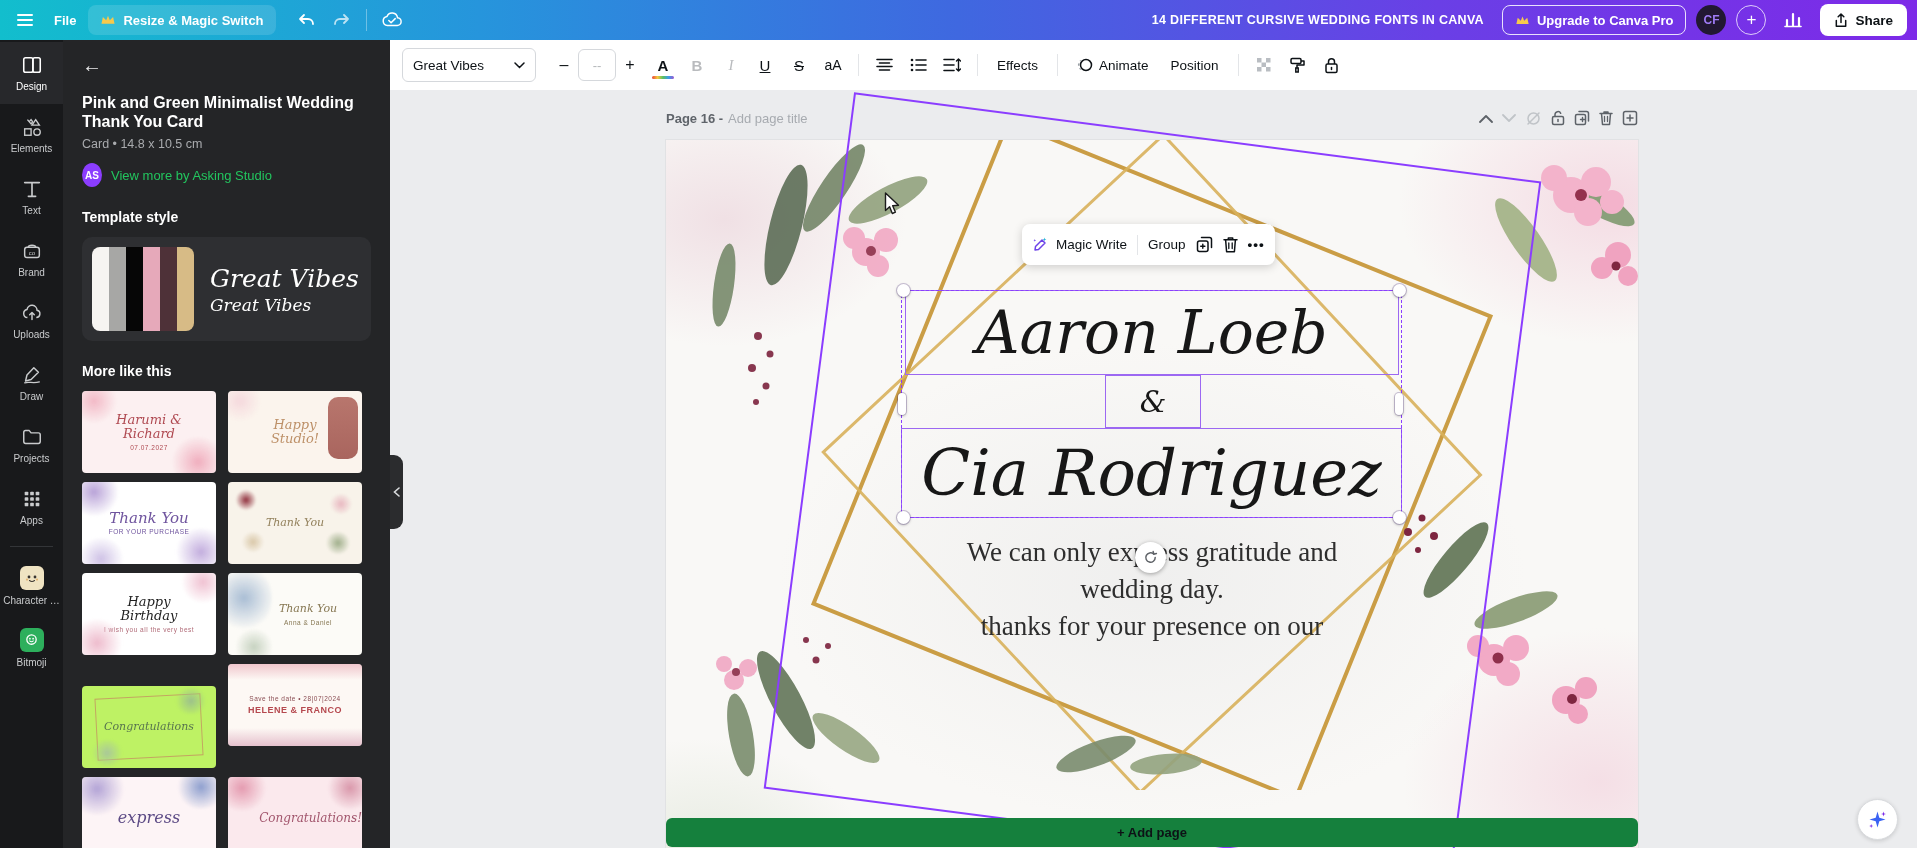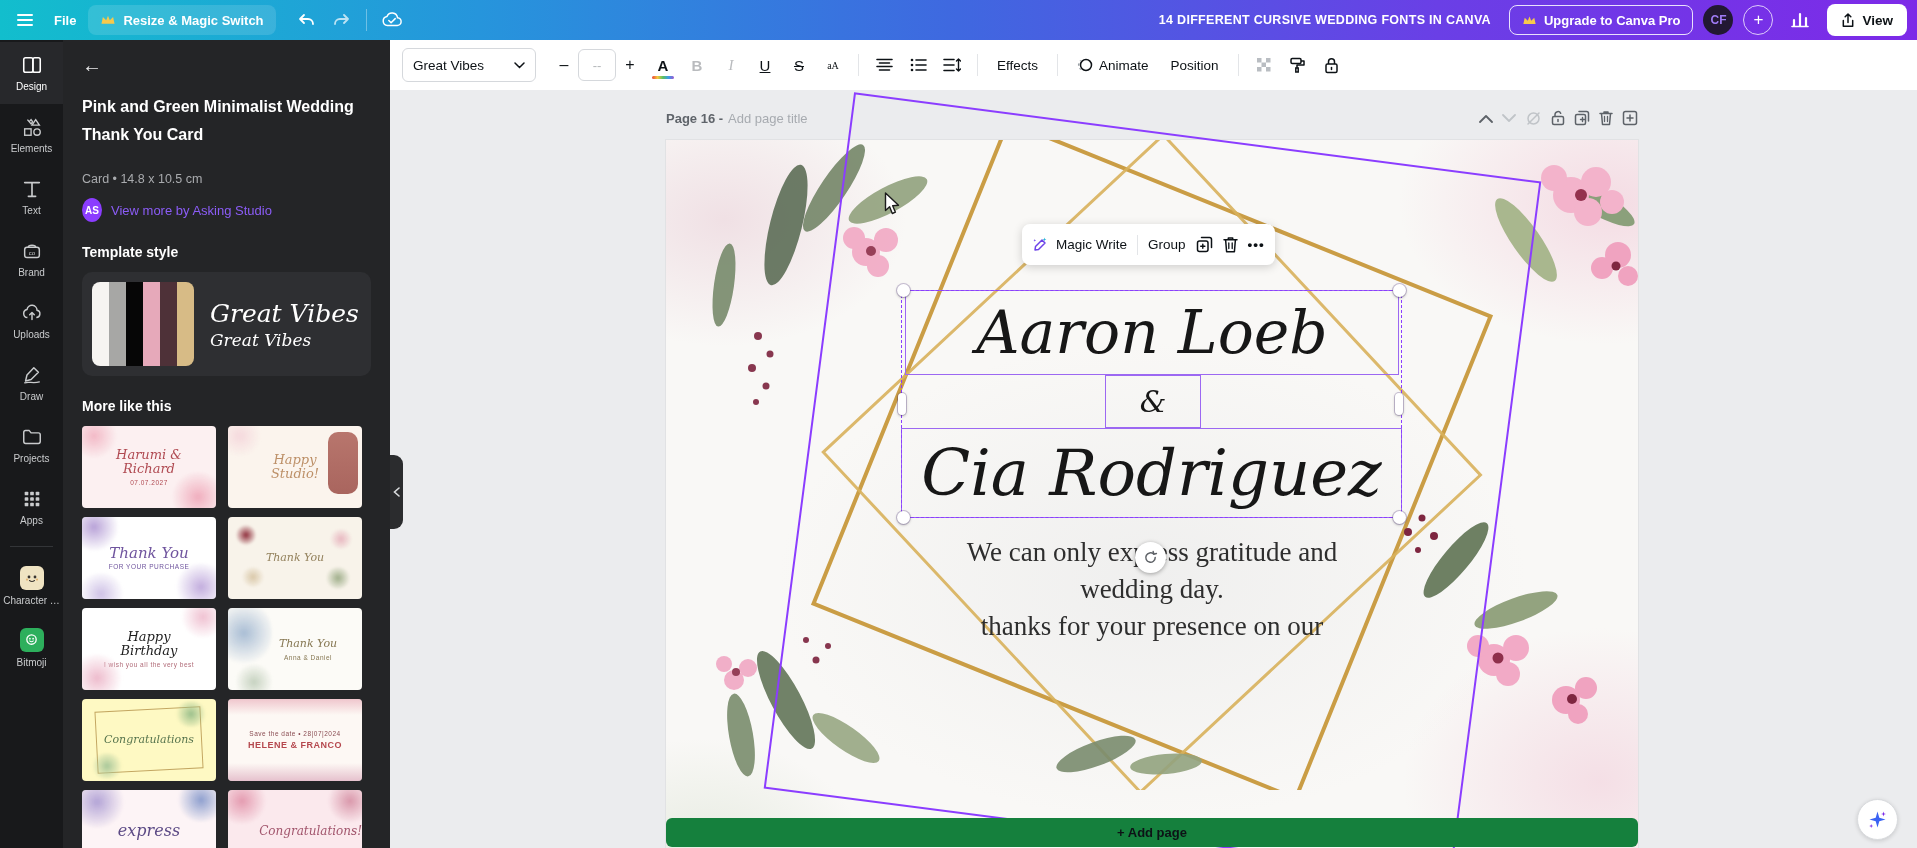--- a/index.html
+++ b/index.html
@@ -27,25 +27,25 @@
   .rail { width:63px; flex:0 0 63px; background:#18191b; display:flex; flex-direction:column; padding-top:2px; }
   .rail-item { height:62px; display:flex; flex-direction:column; align-items:center; justify-content:center; gap:5px; color:#c9cbcd; font-size:10px; cursor:pointer; }
   .rail-item.active { background:#27282b; color:#fff; }
   .rail-item svg { display:block; }
   .rail-sep { height:1px; background:#333538; margin:8px 10px; }
   .app-ico { width:24px; height:24px; border-radius:6px; display:flex; align-items:center; justify-content:center; }
 
   
   .panel { width:327px; flex:0 0 327px; background:#242527; color:#fff; position:relative; padding:14px 19px 0; overflow:hidden; }
   .back-arrow { font-size:20px; color:#e8e9ea; margin-bottom:16px; display:inline-block; cursor:pointer; }
-  .panel-title { font-size:16px; font-weight:700; line-height:28px; margin-bottom:23px; }
+  .panel-title { font-size:16px; font-weight:700; line-height:19px; margin-bottom:6px; }
   .panel-sub { font-size:12.5px; color:#a9abae; margin-bottom:12px; }
   .author-row { display:flex; align-items:center; gap:9px; margin-bottom:22px; cursor:pointer; }
   .author-avatar { width:20px; height:24px; border-radius:50%; background:#8b3dff; font-size:10px; font-weight:700; display:flex; align-items:center; justify-content:center; }
-  .author-link { font-size:13px; color:#8b5cf6; }
+  .author-link { font-size:13px; color:#22c55e; }
   .section-h { font-size:14px; font-weight:700; margin-bottom:12px; }
   .style-card { background:#2e2f32; border-radius:10px; height:104px; display:flex; align-items:center; gap:16px; padding:10px; margin-bottom:22px; cursor:pointer; }
   .swatches { display:flex; height:84px; border-radius:8px; overflow:hidden; }
   .swatch { width:17px; height:100%; }
   .gv-wrap { display:flex; flex-direction:column; gap:2px; }
   .script { font-family:"DejaVu Serif",serif; font-style:italic; }
   .gv-big { font-size:25px; }
   .gv-small { font-size:17px; }
   .thumb-grid { display:grid; grid-template-columns:134px 134px; gap:9px 12px; }
   .thumb { height:82px; border-radius:4px; position:relative; overflow:hidden; cursor:pointer; display:flex; flex-direction:column; align-items:center; justify-content:center; text-align:center; }
@@ -161,21 +161,21 @@
         <svg width="18" height="16" viewBox="0 0 18 16">
             <path d="M3 14 V8 M9 14 V2 M15 14 V6" stroke="#fff" stroke-width="2.2" stroke-linecap="round"></path>
             <path d="M1 14.5 h16" stroke="#fff" stroke-width="1.6" stroke-linecap="round"></path>
           </svg>
       </div>
       <div class="share-btn">
         <svg width="14" height="15" viewBox="0 0 14 16">
             <path d="M7 10 V1.5 M4 4 L7 1 L10 4" fill="none" stroke="#0d1216" stroke-width="1.6" stroke-linecap="round" stroke-linejoin="round"></path>
             <path d="M2 8 v6 h10 v-6" fill="none" stroke="#0d1216" stroke-width="1.6" stroke-linecap="round" stroke-linejoin="round"></path>
           </svg>
-        <span>View</span>
+        <span>Share</span>
       </div>
     </div>
   </header>
 
   <div class="body-row">
 
     <nav class="rail">
       <div class="rail-item active">
         <svg width="22" height="22" viewBox="0 0 24 24">
             <rect x="3" y="4" width="10" height="16" rx="2" fill="none" stroke="currentColor" stroke-width="1.7"></rect>
@@ -333,21 +333,21 @@
           <span class="t-small" style="color:#b06a77;">I wish you all the very best</span>
         </div>
 
         <div class="thumb" style="background: rgb(252, 251, 247); color: rgb(134, 119, 82);">
           <span class="blob" style="left:-12px;top:-10px;width:56px;height:70px;background:radial-gradient(circle,#a9bdd4,transparent 70%);"></span>
           <span class="blob" style="left:6px;bottom:-10px;width:40px;height:36px;background:radial-gradient(circle,#c6d2c0,transparent 70%);"></span>
           <span class="t-line1" style="font-size:11px;margin-left:26px;">Thank You</span>
           <span class="t-small" style="margin-left:26px;">Anna &amp; Daniel</span>
         </div>
 
-        <div class="thumb" style="background: #fef9c3; color: rgb(88, 117, 78);">
+        <div class="thumb" style="background: #bef264; color: rgb(88, 117, 78); margin-top: 22px;">
           <span style="position:absolute;left:14px;top:10px;right:14px;bottom:10px;border:1px solid #c3a661;transform:rotate(-3deg);"></span>
           <span class="blob" style="right:8px;top:2px;width:34px;height:26px;background:radial-gradient(circle,#9cc08c,transparent 70%);"></span>
           <span class="blob" style="left:8px;bottom:2px;width:34px;height:26px;background:radial-gradient(circle,#a9c79a,transparent 70%);"></span>
           <span class="t-line1" style="font-size:11px;">Congratulations</span>
         </div>
 
         <div class="thumb" style="background: rgb(253, 248, 244); color: rgb(181, 72, 78);">
           <span class="blob" style="left:-8px;top:-10px;width:120%;height:26px;border-radius:0;background:linear-gradient(180deg,#e7a7b4,transparent);filter:none;"></span>
           <span class="blob" style="left:-8px;bottom:-10px;width:120%;height:28px;border-radius:0;background:linear-gradient(0deg,#d9a3b8,transparent);filter:none;"></span>
           <span class="t-small" style="margin:0 0 3px;color:#8a4c52;">Save the date  •  28|07|2024</span>
@@ -384,21 +384,21 @@
           <div class="size-btn">+</div>
         </div>
         <div class="t-btn" style="position:relative;font-weight:700;">
           <span>A</span>
           <span class="rainbow"></span>
         </div>
         <div class="t-btn disabled" style="font-weight:700;">B</div>
         <div class="t-btn disabled" style="font-style:italic;font-family:'Liberation Serif',serif;">I</div>
         <div class="t-btn" style="text-decoration:underline;">U</div>
         <div class="t-btn" style="text-decoration:line-through;">S</div>
-        <div class="t-btn" style="font-size:10px;font-family:Liberation Serif, serif;">aA</div>
+        <div class="t-btn" style="font-size:14px;">aA</div>
         <div class="v-sep"></div>
         <div class="t-btn">
           <svg width="17" height="14" viewBox="0 0 17 14">
               <path d="M1 1.5 h15 M3.5 5 h10 M1 8.5 h15 M3.5 12 h10" stroke="#0d1216" stroke-width="1.6" stroke-linecap="round"></path>
             </svg>
         </div>
         <div class="t-btn">
           <svg width="17" height="14" viewBox="0 0 17 14">
               <circle cx="2" cy="2" r="1.3" fill="#0d1216"></circle>
               <circle cx="2" cy="7" r="1.3" fill="#0d1216"></circle>

